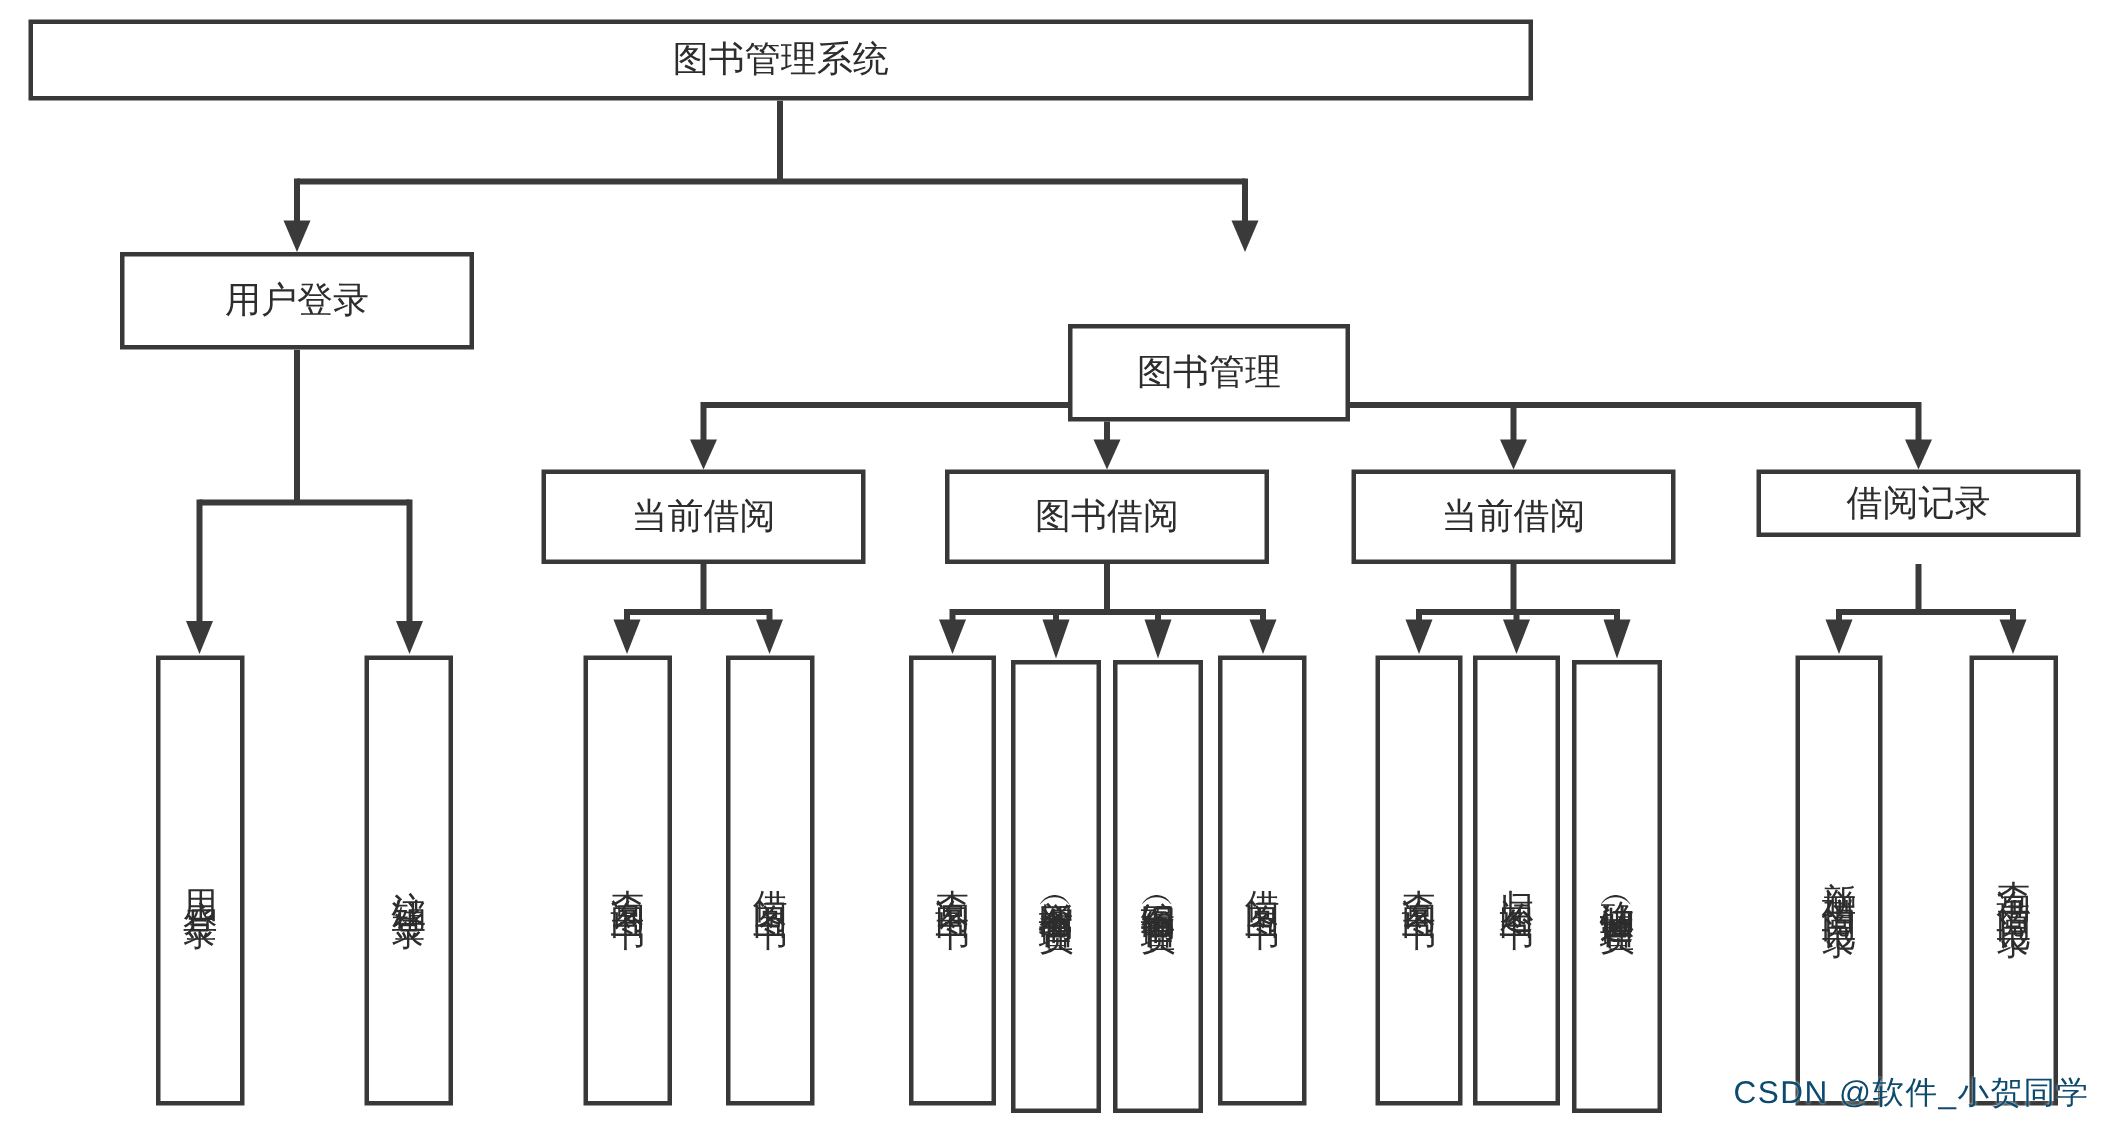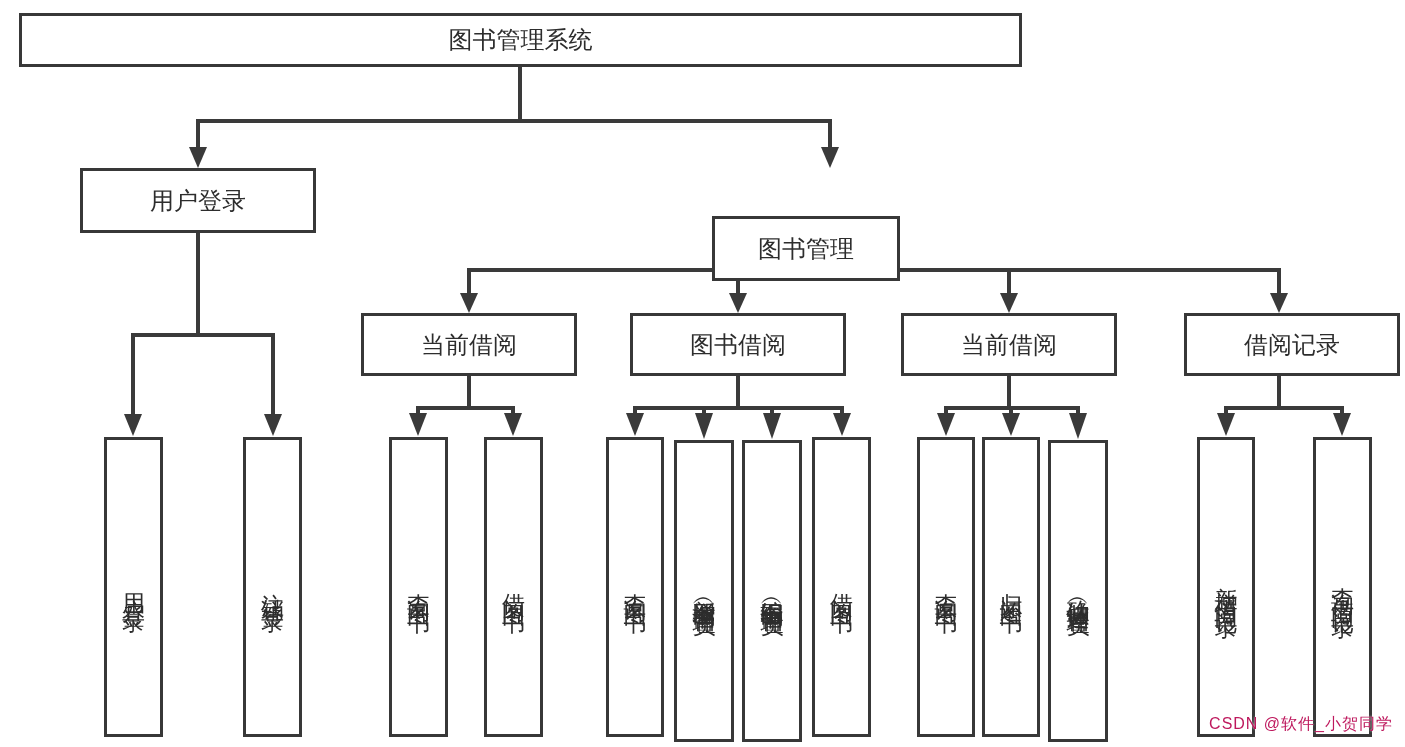--- a/index.html
+++ b/index.html
@@ -36,22 +36,22 @@
     letter-spacing: 6px;
     font-size: 23px;
   }
   .leaf .v-label.tight {
     letter-spacing: 2px;
   }
   #watermark {
     position: absolute;
     top: 714px;
     right: 12px;
-    font-size: 16px;
-    color: #be185d;
+    font-size: 21px;
+    color: #0c4a6e;
     letter-spacing: 1px;
     text-shadow: 0 0 2px #ffffff;
     white-space: nowrap;
   }
 </style>
 </head>
 <body>
 
 <div id="canvas">
 
@@ -129,21 +129,21 @@
   </svg>
 
   <div class="node" style="left:19px; top:13px; width:1003px; height:54px;">图书管理系统</div>
 
   <div class="node" style="left:80px; top:168px; width:236px; height:65px;">用户登录</div>
   <div class="node" style="left:712px; top:168px; width:188px; height:65px;margin-top:48px;">图书管理</div>
 
   <div class="node" style="left:361px; top:313px; width:216px; height:63px;">当前借阅</div>
   <div class="node" style="left:630px; top:313px; width:216px; height:63px;text-align:center;">图书借阅</div>
   <div class="node" style="left:901px; top:313px; width:216px; height:63px;text-align:right;">当前借阅</div>
-  <div class="node" style="left:1171px; top:313px; width:216px; height:63px;margin-left:13px;">借阅记录</div>
+  <div class="node" style="left:1171px; top:313px; width:216px; height:45px;">借阅记录</div>
 
   <div class="node leaf" style="left:104px; top:437px; width:59px; height:300px;">
     <span class="v-label">用户登录</span>
   </div>
   <div class="node leaf" style="left:243px; top:437px; width:59px; height:300px;">
     <span class="v-label">注销登录</span>
   </div>
 
   <div class="node leaf" style="left:389px; top:437px; width:59px; height:300px;">
     <span class="v-label">查询图书</span>

